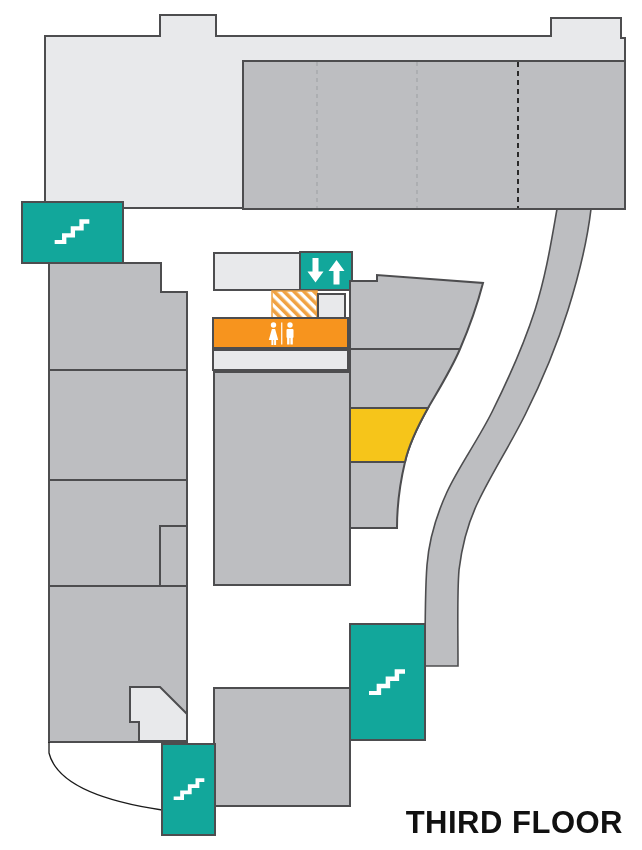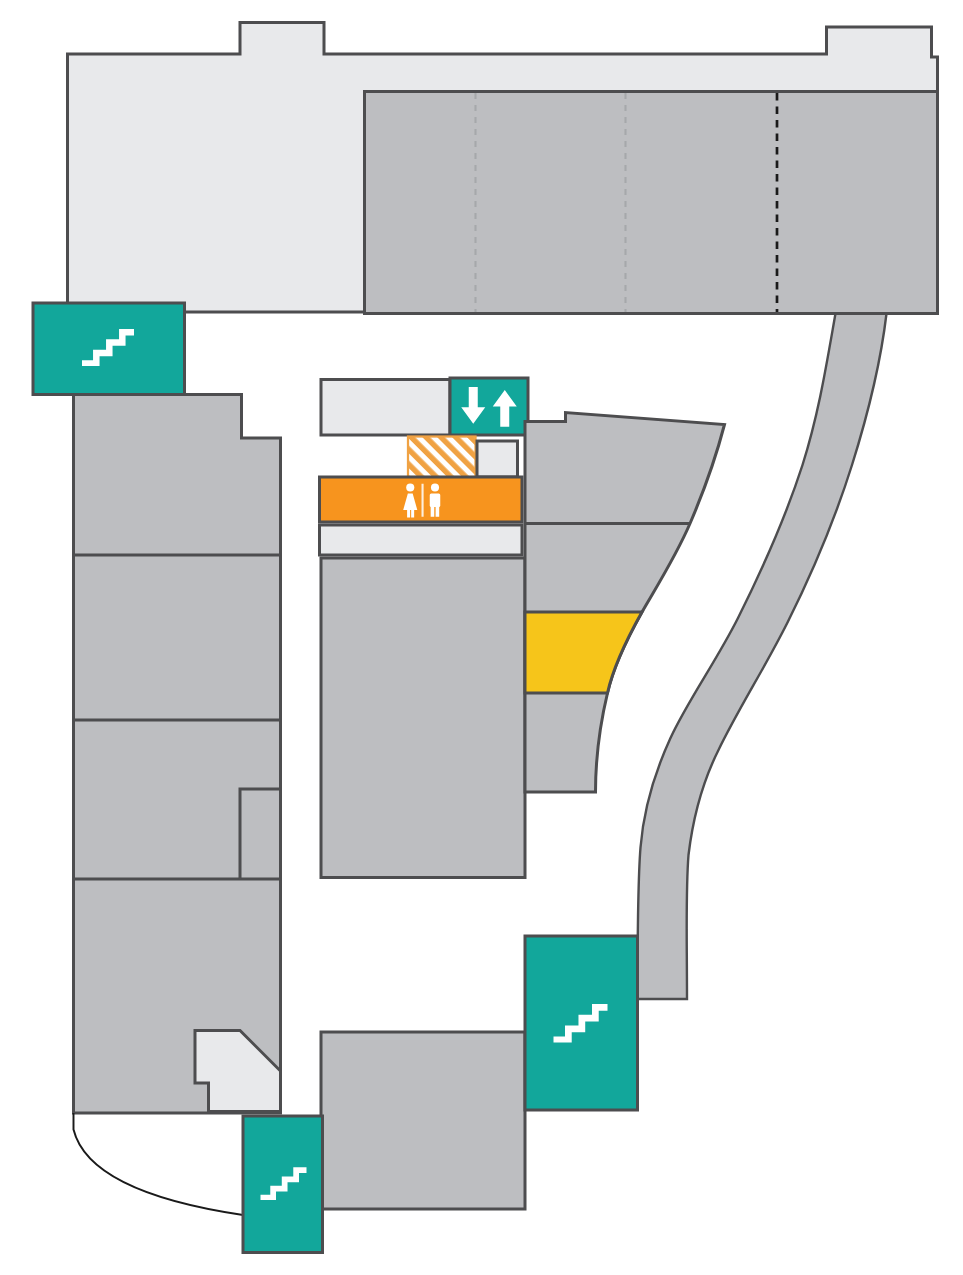--- a/index.html
+++ b/index.html
@@ -94,13 +94,14 @@
 
     <rect x="214" y="688" width="136" height="118" style="fill:var(--mid-gray);stroke:var(--outline)" stroke-width="2"></rect>
 
     <rect x="350" y="624" width="75" height="116" style="fill:var(--teal);stroke:var(--outline)" stroke-width="2"></rect>
     <use href="#stairs" x="366" y="668" width="42" height="27"></use>
 
     <rect x="162" y="744" width="53" height="91" style="fill:var(--teal);stroke:var(--outline)" stroke-width="2"></rect>
     <use href="#stairs" x="171" y="777" width="36" height="23"></use>
   </svg>
 
+  <div class="floor-title">THIRD FLOOR</div>
 </div>
 
 </body></html>

